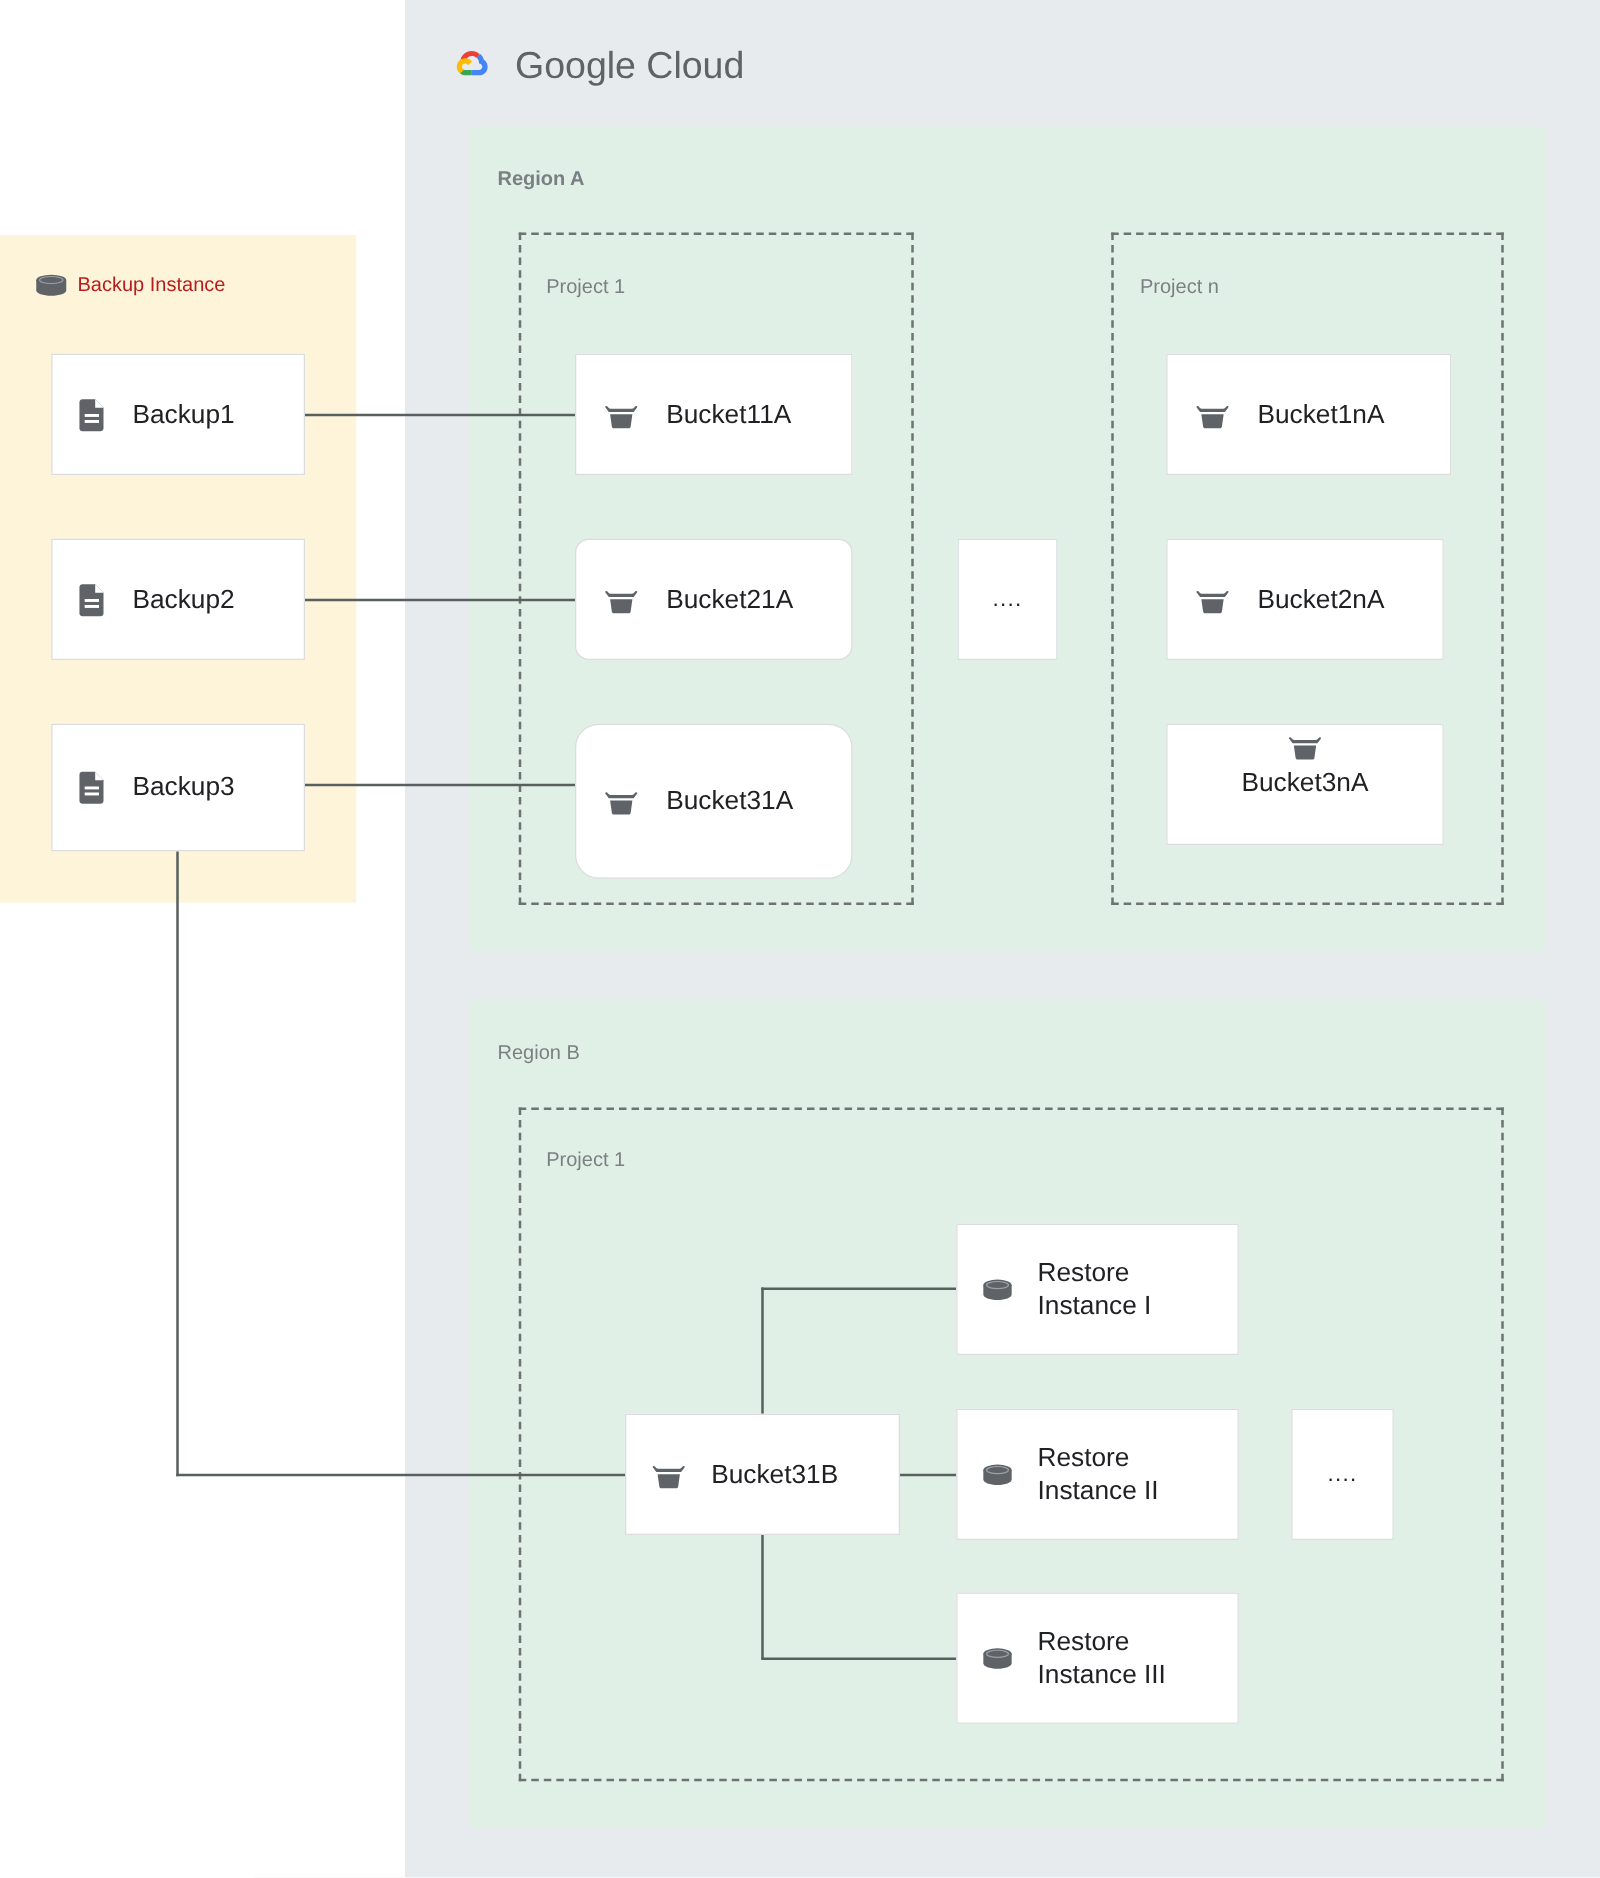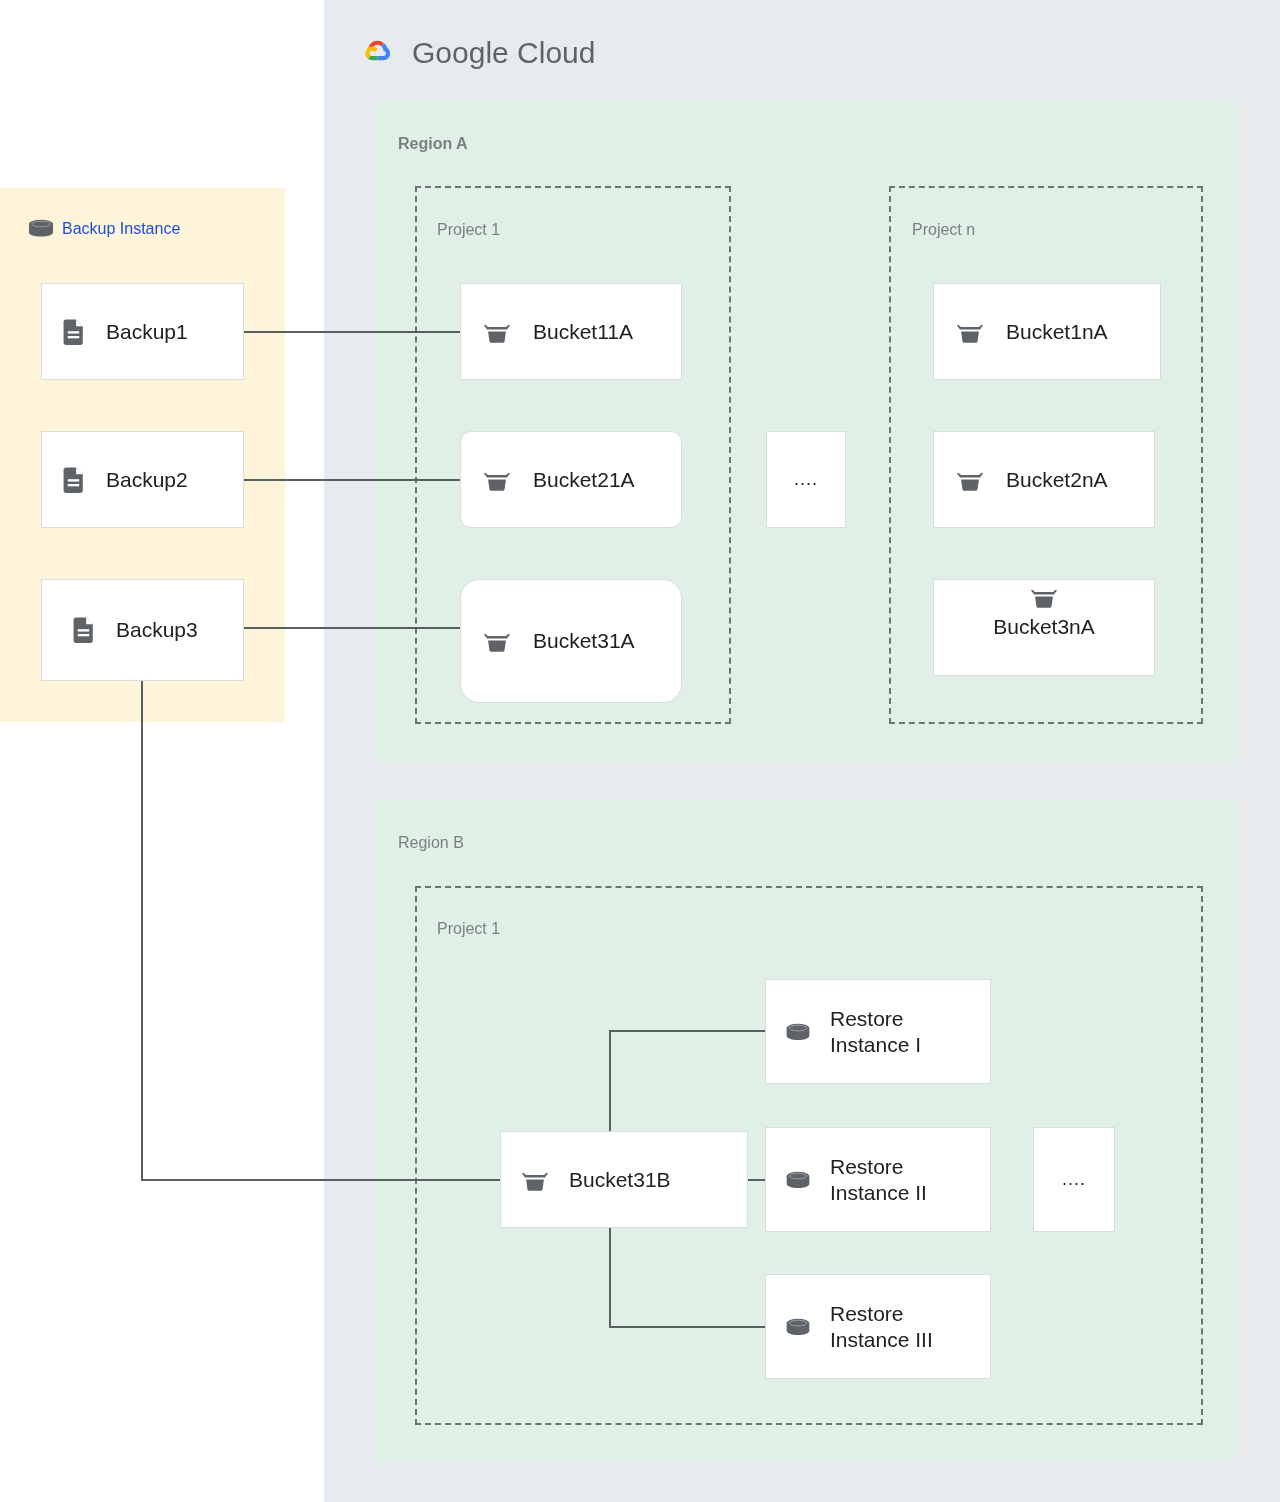--- a/index.html
+++ b/index.html
@@ -75,21 +75,21 @@
     top: 188px;
     width: 285px;
     height: 534px;
     background: #fdf4da;
   }
   .backup-panel-label {
     position: absolute;
     left: 62px;
     top: 220px;
     font-size: 16px;
-    color: #1d4ed8;
+    color: #b91c1c;
     white-space: nowrap;
   }
   .backup-panel-icon {
     position: absolute;
     left: 26px;
     top: 217px;
     width: 30px;
     height: 24px;
   }
 
@@ -235,21 +235,21 @@
 
   <div class="project" style="left:415px; top:886px; width:784px; height:535px;"></div>
   <div class="project-label" style="left:437px; top:920px;">Project 1</div>
 
   <div class="conn v" style="left:609px; top:1030px; height:150px;"></div>
   <div class="conn h" style="left:609px; top:1030px; width:156px;"></div>
   <div class="conn h" style="left:720px; top:1179px; width:45px;"></div>
   <div class="conn v" style="left:609px; top:1179px; height:148px;"></div>
   <div class="conn h" style="left:609px; top:1326px; width:156px;"></div>
 
-  <div class="node" style="left:500px; top:1131px; width:248px; height:97px;">
+  <div class="node" style="left:500px; top:1131px; width:220px; height:97px;">
     <span class="ico" style="width:68px">
       <svg width="34" height="34" viewBox="0 0 24 24">
           <path fill="#5f6368" d="M3.2 7.0c0.55-0.15 1.0 0.2 1.35 0.65 0.35 0.45 0.8 0.75 1.3 0.75h12.3c0.5 0 0.95-0.3 1.3-0.75 0.35-0.45 0.8-0.8 1.35-0.65 0.3 0.08 0.35 0.4 0.12 0.72l-1.9 2.55h-14.05l-1.9-2.55c-0.23-0.32-0.18-0.64 0.13-0.72z"></path>
           <path fill="#5f6368" d="M5.7 11.6h12.6l-1.0 7.1c-0.07 0.5-0.5 0.85-1.0 0.85h-8.6c-0.5 0-0.93-0.35-1.0-0.85z"></path>
         </svg>
     </span>
     <span class="lbl">Bucket31B</span>
   </div>
 
   <div class="node" style="left:765px; top:979px; width:226px; height:105px;">
@@ -319,21 +319,21 @@
       <svg width="32" height="32" viewBox="0 0 24 24">
           <path fill="#5f6368" d="M6 2.6h7.6l5.0 5.0v12.3c0 1.0-0.82 1.8-1.83 1.8H6c-1.0 0-1.83-0.8-1.83-1.8V4.4C4.17 3.4 5 2.6 6 2.6z"></path>
           <path fill="#ffffff" d="M13.6 2.6l5.0 5.0h-5.0z"></path>
           <rect x="7.3" y="11.4" width="8.6" height="1.75" fill="#ffffff"></rect>
           <rect x="7.3" y="15.0" width="8.6" height="1.75" fill="#ffffff"></rect>
         </svg>
     </span>
     <span class="lbl">Backup2</span>
   </div>
 
-  <div class="node" style="left:41px; top:579px; width:203px; height:102px;padding-left:10px;">
+  <div class="node" style="left:41px; top:579px; width:203px; height:102px;">
     <span class="ico" style="width:64px">
       <svg width="32" height="32" viewBox="0 0 24 24">
           <path fill="#5f6368" d="M6 2.6h7.6l5.0 5.0v12.3c0 1.0-0.82 1.8-1.83 1.8H6c-1.0 0-1.83-0.8-1.83-1.8V4.4C4.17 3.4 5 2.6 6 2.6z"></path>
           <path fill="#ffffff" d="M13.6 2.6l5.0 5.0h-5.0z"></path>
           <rect x="7.3" y="11.4" width="8.6" height="1.75" fill="#ffffff"></rect>
           <rect x="7.3" y="15.0" width="8.6" height="1.75" fill="#ffffff"></rect>
         </svg>
     </span>
     <span class="lbl">Backup3</span>
   </div>

